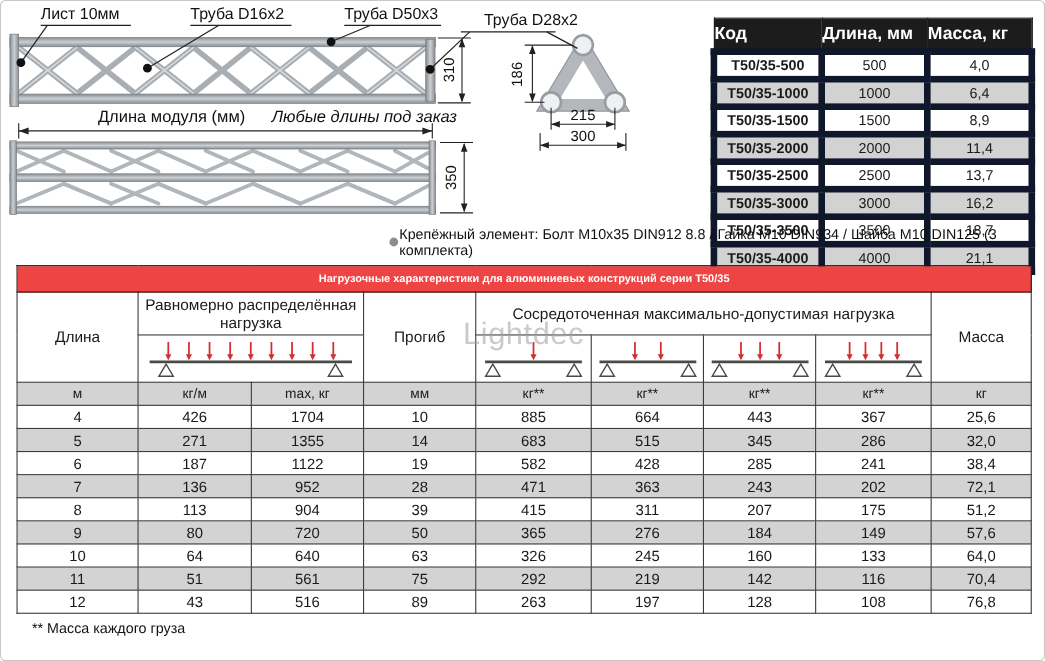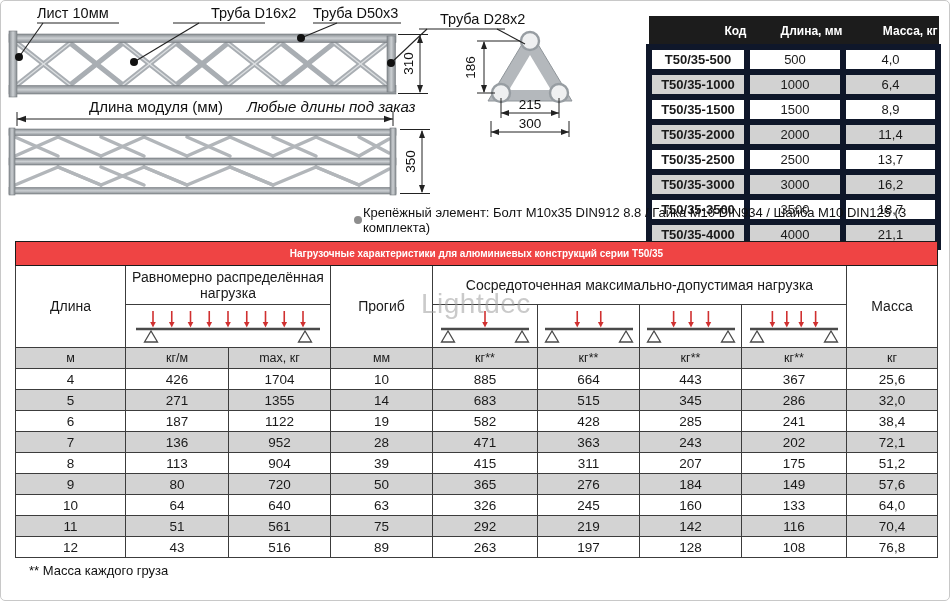--- a/index.html
+++ b/index.html
@@ -15,22 +15,22 @@
   .lbl.rot{transform:rotate(-90deg);transform-origin:center;}
   .lbl.center{text-align:center;}
   .lbl.italic{font-style:italic;}
   .dim-num{position:absolute;font-size:13.5px;color:#111;text-align:center;}
   
   .size-table{
     position:absolute;left:645px;top:15px;width:289px;
     border-collapse:collapse;table-layout:fixed;
   }
   .size-table th{
-    background:#1c1c1c;color:#fff;font-size:12px;font-weight:bold;
-    height:27px;border:1px solid #1c1c1c;text-align:right;padding:0;
+    background:#1c1c1c;color:#fff;font-size:16px;font-weight:bold;
+    height:27px;border:1px solid #1c1c1c;text-align:left;padding:0;
   }
   .size-table td{
     font-size:13px;height:19px;border:6px solid #0f172a;text-align:center;
     padding:0;background:#fff;
   }
   .size-table tr.alt td{background:#d2d2d2;}
   .size-table td.code{font-weight:bold;}
   
   .fastener{
     position:absolute;left:353px;top:204px;width:590px;font-size:13px;
@@ -213,21 +213,21 @@
 
       <line x1="490" y1="120" x2="490" y2="136"></line>
         <line x1="568" y1="120" x2="568" y2="136"></line>
       <line x1="490" y1="131" x2="568" y2="131"></line>
       <path d="M490,131 l8,-3 v6 Z" stroke="none"></path>
         <path d="M568,131 l-8,-3 v6 Z" stroke="none"></path>
     </g>
   </svg>
 
   <div class="lbl" style="left:36px;top:4px;">Лист 10мм</div>
-  <div class="lbl" style="left:172px;top:4px;margin-left:38px;">Труба D16х2</div>
+  <div class="lbl" style="left:172px;top:4px;">Труба D16х2</div>
   <div class="lbl" style="left:312px;top:4px;">Труба D50х3</div>
   <div class="lbl" style="left:418px;top:10px;margin-left:21px;">Труба D28х2</div>
   <div class="dim-num rot lbl" style="left:394px;top:55px;width:26px;">310</div>
   <div class="lbl center" style="left:60px;top:97px;width:190px;font-size:15px;">Длина модуля (мм)</div>
   <div class="lbl center italic" style="left:246px;top:97px;width:160px;font-size:15px;">Любые длины под заказ</div>
   <div class="dim-num rot lbl" style="left:396px;top:153px;width:26px;">350</div>
   <div class="dim-num rot lbl" style="left:456px;top:59px;width:26px;">186</div>
   <div class="dim-num" style="left:509px;top:96px;width:40px;">215</div>
   <div class="dim-num" style="left:509px;top:115px;width:40px;">300</div>
 

